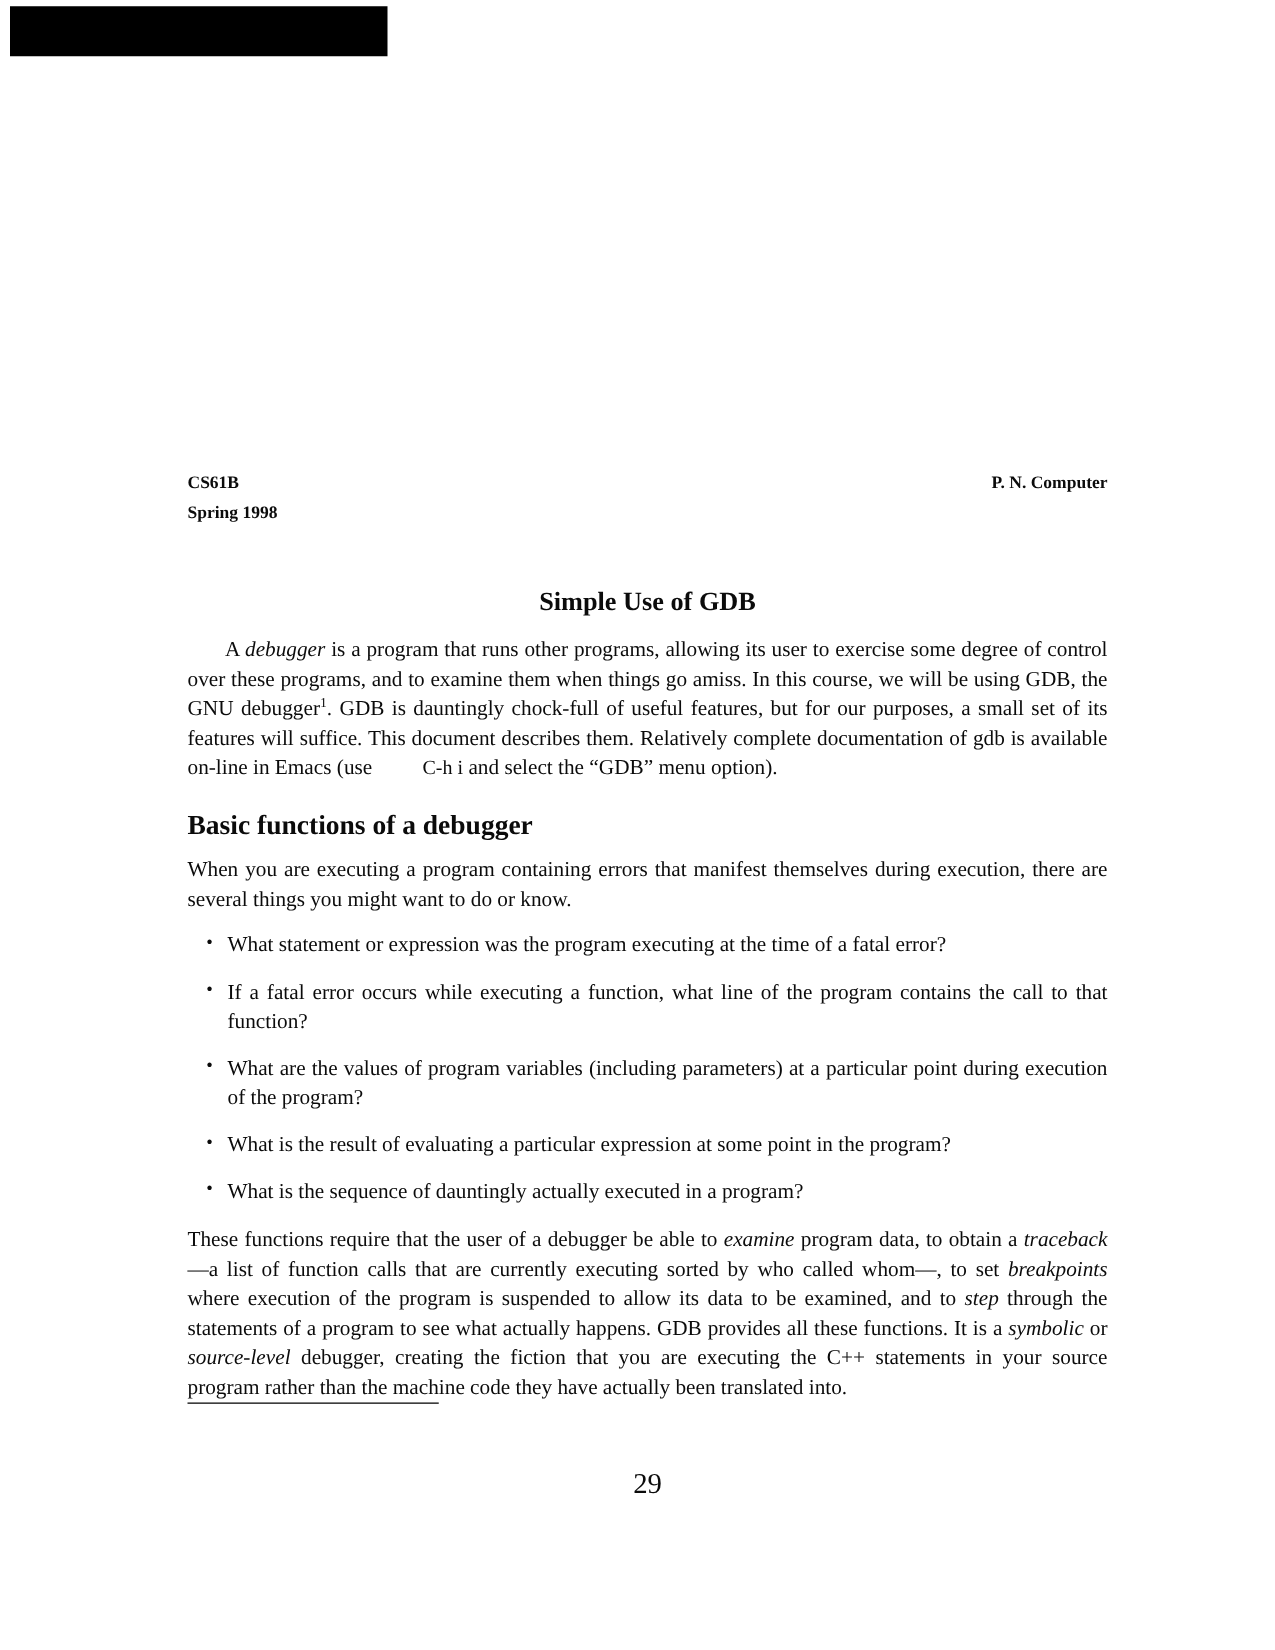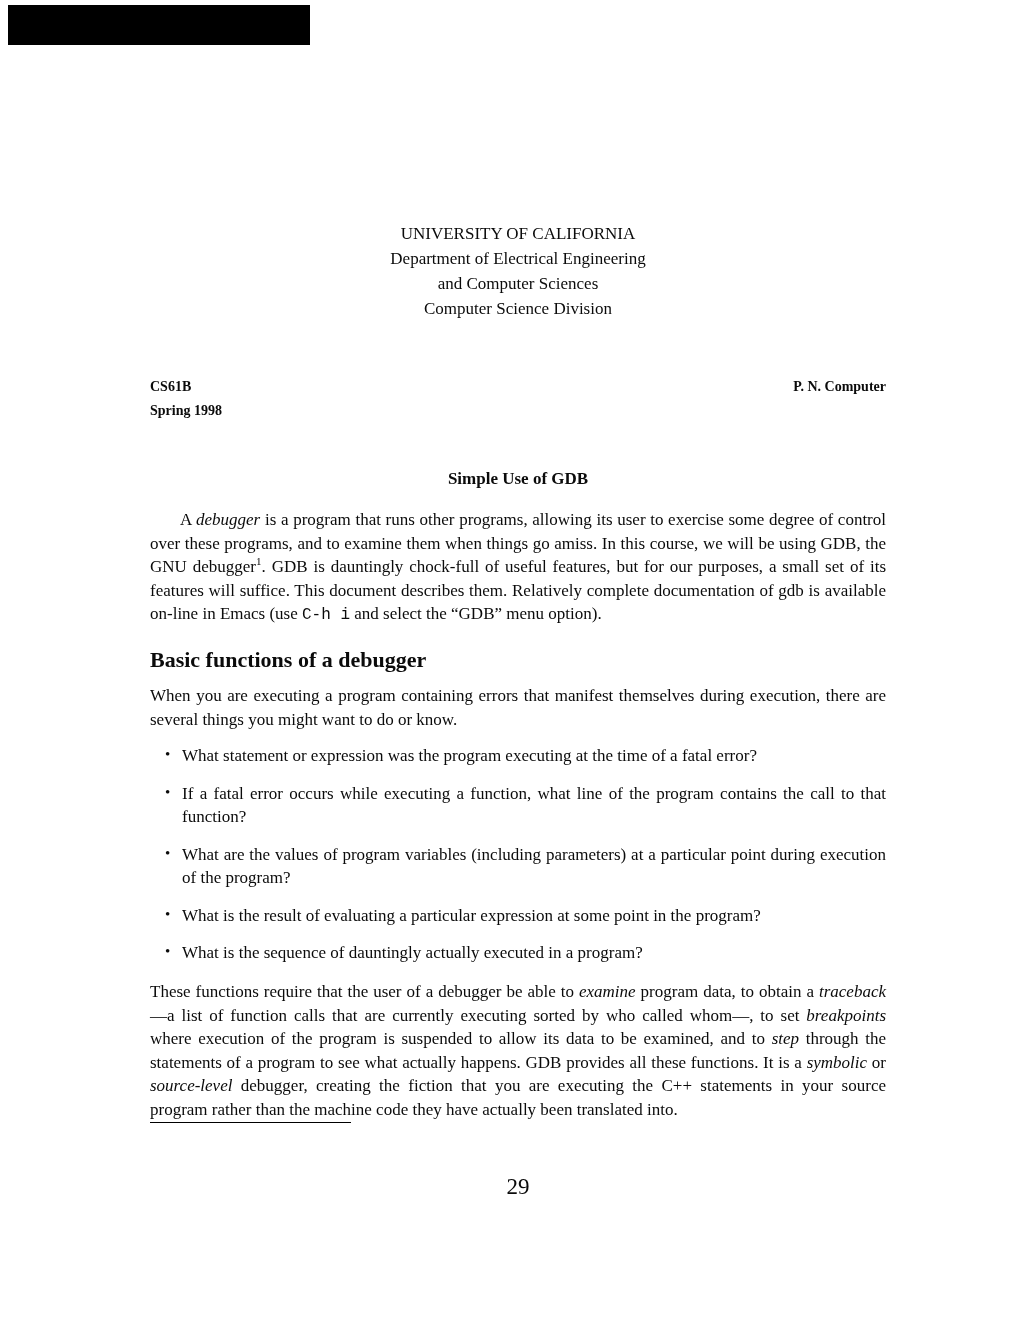--- a/index.html
+++ b/index.html
@@ -43,21 +43,21 @@
     display: flex;
     justify-content: space-between;
   }
   .doc-title {
     position: absolute;
     top: 469px;
     left: 150px;
     width: 736px;
     text-align: center;
     font-weight: bold;
-    font-size: 17px;
+    font-size: 21px;
   }
   .para {
     position: absolute;
     left: 150px;
     width: 736px;
     font-size: 17px;
     line-height: 23.5px;
     text-align: justify;
   }
   .intro { top: 508px; text-indent: 30px; }
@@ -87,22 +87,23 @@
     text-align: justify;
   }
   .bullets .bullet {
     position: absolute;
     left: 15px;
     top: -1px;
     font-size: 15px;
   }
   .it { font-style: italic; }
   .mono {
-    font-family: Liberation Mono, monospace;
+    font-family: Liberation Serif, serif;
     font-size: 16px;
+    margin-left: 36px;
   }
   .sup {
     vertical-align: super;
     font-size: 11px;
     line-height: 0;
   }
   .footnote-rule {
     position: absolute;
     top: 1122px;
     left: 150px;
@@ -130,26 +131,20 @@
     font-size: 23px;
   }
 </style>
 </head>
 <body>
 
 <div class="page">
 
   <div class="scan-bar"></div>
 
-  <div class="uni-header">
-    <div>UNIVERSITY OF CALIFORNIA</div>
-    <div>Department of Electrical Engineering</div>
-    <div>and Computer Sciences</div>
-    <div>Computer Science Division</div>
-  </div>
 
   <div class="course-row">
     <div class="course-line1">
       <span>CS61B</span>
       <span>P. N. Computer</span>
     </div>
     <div>
       <span>Spring 1998</span>
     </div>
   </div>

